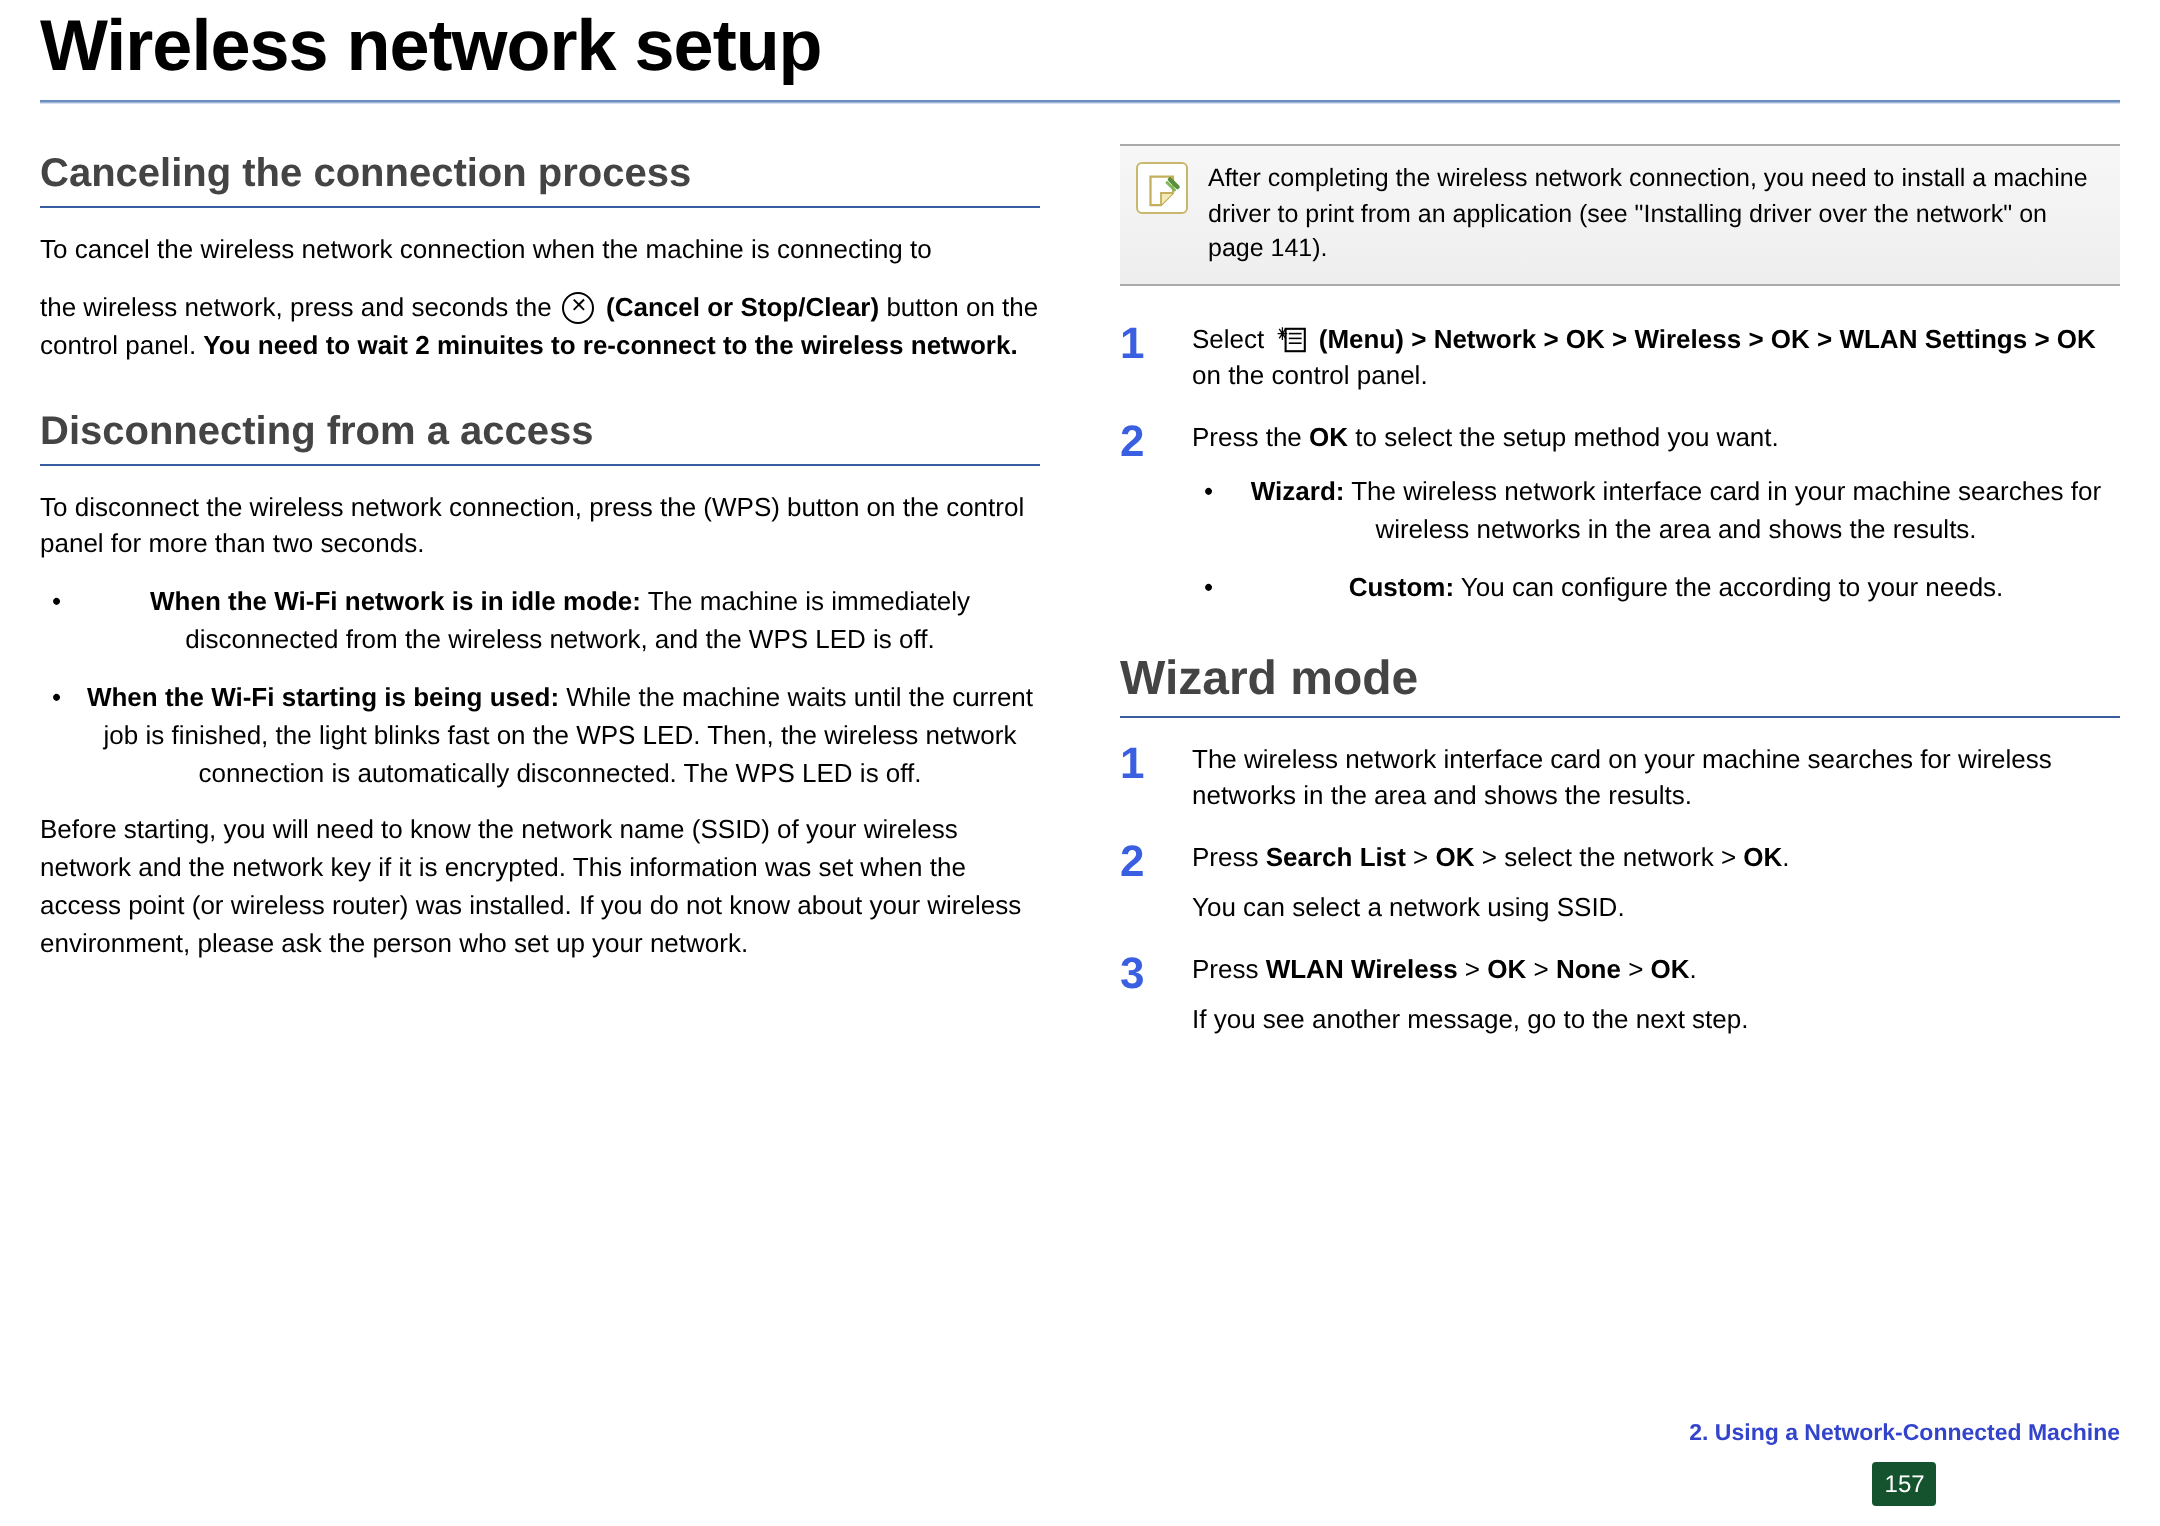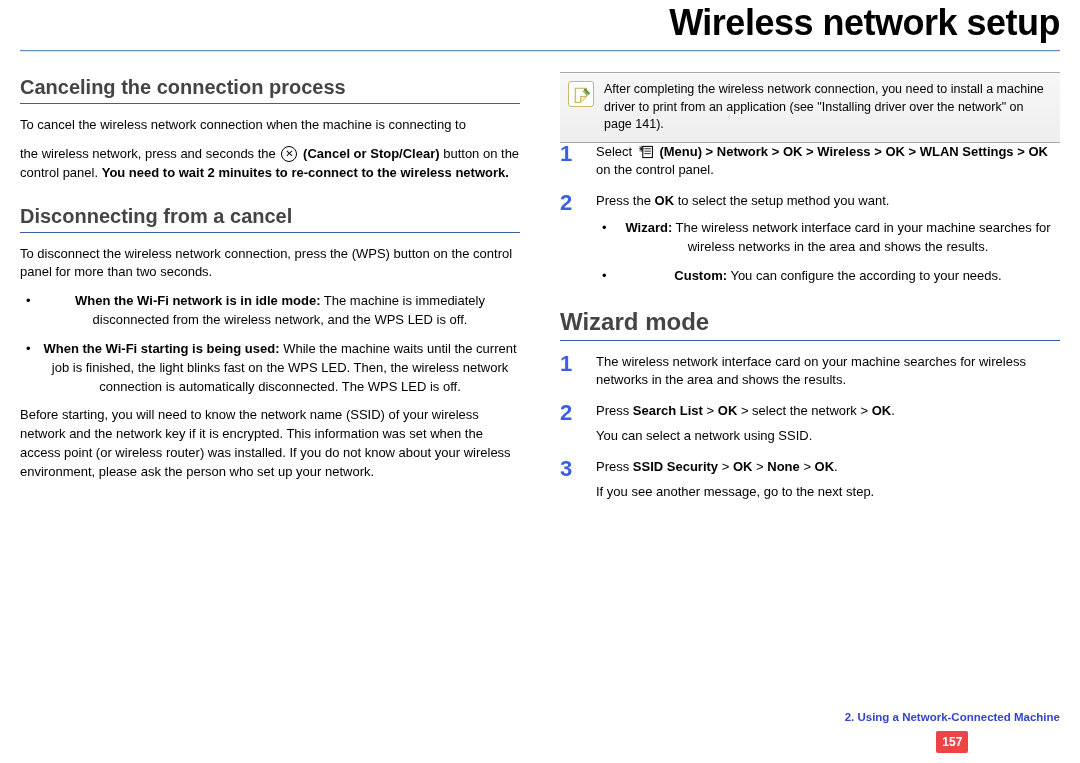--- a/index.html
+++ b/index.html
@@ -1,18 +1,18 @@
 <!DOCTYPE html>
 <html><head>
 <meta charset="utf-8">
 <style>
   * { box-sizing: border-box; margin: 0; padding: 0; }
   html, body { width: 1080px; height: 763px; background: #fff; font-family: "Segoe UI", "Myriad Pro", Arial, sans-serif; color: #000; }
   .page { width: 1080px; height: 763px; position: relative; padding: 0 20px 0 20px; }
-  .page-title { font-size: 36px; font-weight: 700; letter-spacing: -0.5px; margin: 2px 0 6px 0; text-align: right; }
+  .page-title { font-size: 36px; font-weight: 700; letter-spacing: -0.5px; margin: 2px 0 6px 0; }
   .title-rule { height: 2px; background: linear-gradient(to bottom, #9fb7d9 0%, #9fb7d9 50%, #d6e0ef 50%, #d6e0ef 100%); margin-bottom: 20px; border-top: 1px solid #6a8ec0; }
   .columns { display: flex; gap: 40px; }
   .col { flex: 1 1 50%; }
   .h2 { font-size: 20px; font-weight: 700; color: #444; margin: 4px 0 4px 0; }
   .h2-rule { height: 1px; background: #3a5fa0; margin-bottom: 12px; }
   .h3 { font-size: 24px; font-weight: 700; color: #444; margin: 0 0 4px 0; }
   .h3-rule { height: 1px; background: #3a5fa0; margin-bottom: 12px; }
   p { font-size: 13px; line-height: 1.45; margin-bottom: 10px; }
   .bold { font-weight: 700; }
   ul.bullets { list-style: none; padding-left: 6px; margin-top: 2px; }
@@ -21,21 +21,21 @@
   .box-heading {
     background: linear-gradient(to bottom, #5a5af0 0%, #4a4ae8 100%);
     color: #fff; font-size: 16px; font-weight: 700;
     padding: 6px 12px; border-radius: 2px;
     border: 1px solid #3d3dc0; margin: 18px 0 10px 0;
     box-shadow: inset 0 1px 0 rgba(255,255,255,0.2);
   }
   .note {
     border-top: 1px solid #aaa; border-bottom: 1px solid #aaa;
     background: linear-gradient(to bottom, #f7f7f7, #eeeeee);
-    padding: 8px 10px 8px 44px; position: relative; 
+    padding: 8px 10px 8px 44px; position: relative; margin-bottom: 18px;
     font-size: 12.5px; line-height: 1.4;
   }
   .note-icon {
     position: absolute; left: 8px; top: 8px; width: 26px; height: 26px;
     border: 1px solid #c9b86b; background: #fff; border-radius: 3px;
     display: flex; align-items: flex-end; justify-content: flex-end; padding: 2px;
   }
   .note-icon svg { width: 18px; height: 18px; }
   .steps { list-style: none; padding: 0; margin: 0; }
   .steps > li { display: flex; gap: 14px; margin-bottom: 12px; }
@@ -43,21 +43,21 @@
   .step-body { font-size: 13px; line-height: 1.45; flex: 1; }
   .step-body ul.bullets { margin-top: 8px; }
   .inline-icon { display: inline-flex; vertical-align: middle; width: 16px; height: 16px; align-items: center; justify-content: center; margin: 0 2px; }
   .inline-icon.circle { border: 1.5px solid #000; border-radius: 50%; font-size: 10px; line-height: 1; }
   .inline-icon.menu svg { width: 16px; height: 16px; }
   .footer {
     position: absolute; bottom: 12px; right: 20px; display: flex; align-items: center; gap: 8px;
     font-size: 11.5px; font-weight: 700; color: #3344cc; flex-direction: column;
   }
   .page-num {
-    background: #ef4444; color: #fff; padding: 4px 6px; font-size: 12px; font-weight: 700;
+    background: #14532d; color: #fff; padding: 4px 6px; font-size: 12px; font-weight: 400;
     border-radius: 2px;
   }
   .h2-wrap { margin-top: 22px; }
 </style>
 </head>
 <body>
 
 <div class="page">
   <div class="page-title">Wireless network setup</div>
   <div class="title-rule"></div>
@@ -71,21 +71,21 @@
       <p>
         <span>the wireless network, press and seconds the </span>
         <span class="inline-icon circle">✕</span>
         <span> </span>
         <span class="bold">(Cancel or Stop/Clear)</span>
         <span> button on the control panel. </span>
         <span class="bold">You need to wait 2 minuites to re-connect to the wireless network.</span>
       </p>
 
       <div class="h2-wrap">
-        <div class="h2">Disconnecting from a cancel</div>
+        <div class="h2">Disconnecting from a access</div>
         <div class="h2-rule"></div>
       </div>
       <p>To disconnect the wireless network connection, press the        (WPS) button on the control panel for more than two seconds.</p>
 
       <ul class="bullets">
         <li>
           <span class="bold">When the Wi-Fi network is in idle mode:</span><span> The machine is immediately disconnected from the wireless network, and the WPS LED is off.</span>
         </li>
         <li>
           <span class="bold">When the Wi-Fi starting is being used:</span><span> While the machine waits until the current job is finished, the light blinks fast on the WPS LED. Then, the wireless network connection is automatically disconnected. The WPS LED is off.</span>
@@ -151,21 +151,21 @@
           <div class="step-num">2</div>
           <div class="step-body">
             <span>Press </span><span class="bold">Search List</span><span> &gt; </span><span class="bold">OK</span><span> &gt; select the network &gt; </span><span class="bold">OK</span><span>.</span>
             <div style="height:6px"></div>
             <span>You can select a network using SSID.</span>
           </div>
         </li>
         <li>
           <div class="step-num">3</div>
           <div class="step-body">
-            <span>Press </span><span class="bold">SSID Security</span><span> &gt; </span><span class="bold">OK</span><span> &gt; </span><span class="bold">None</span><span> &gt; </span><span class="bold">OK</span><span>.</span>
+            <span>Press </span><span class="bold">WLAN Wireless</span><span> &gt; </span><span class="bold">OK</span><span> &gt; </span><span class="bold">None</span><span> &gt; </span><span class="bold">OK</span><span>.</span>
             <div style="height:6px"></div>
             <span>If you see another message, go to the next step.</span>
           </div>
         </li>
       </ol>
     </div>
   </div>
 
   <div class="footer">
     <span>2.  Using a Network-Connected Machine</span>

